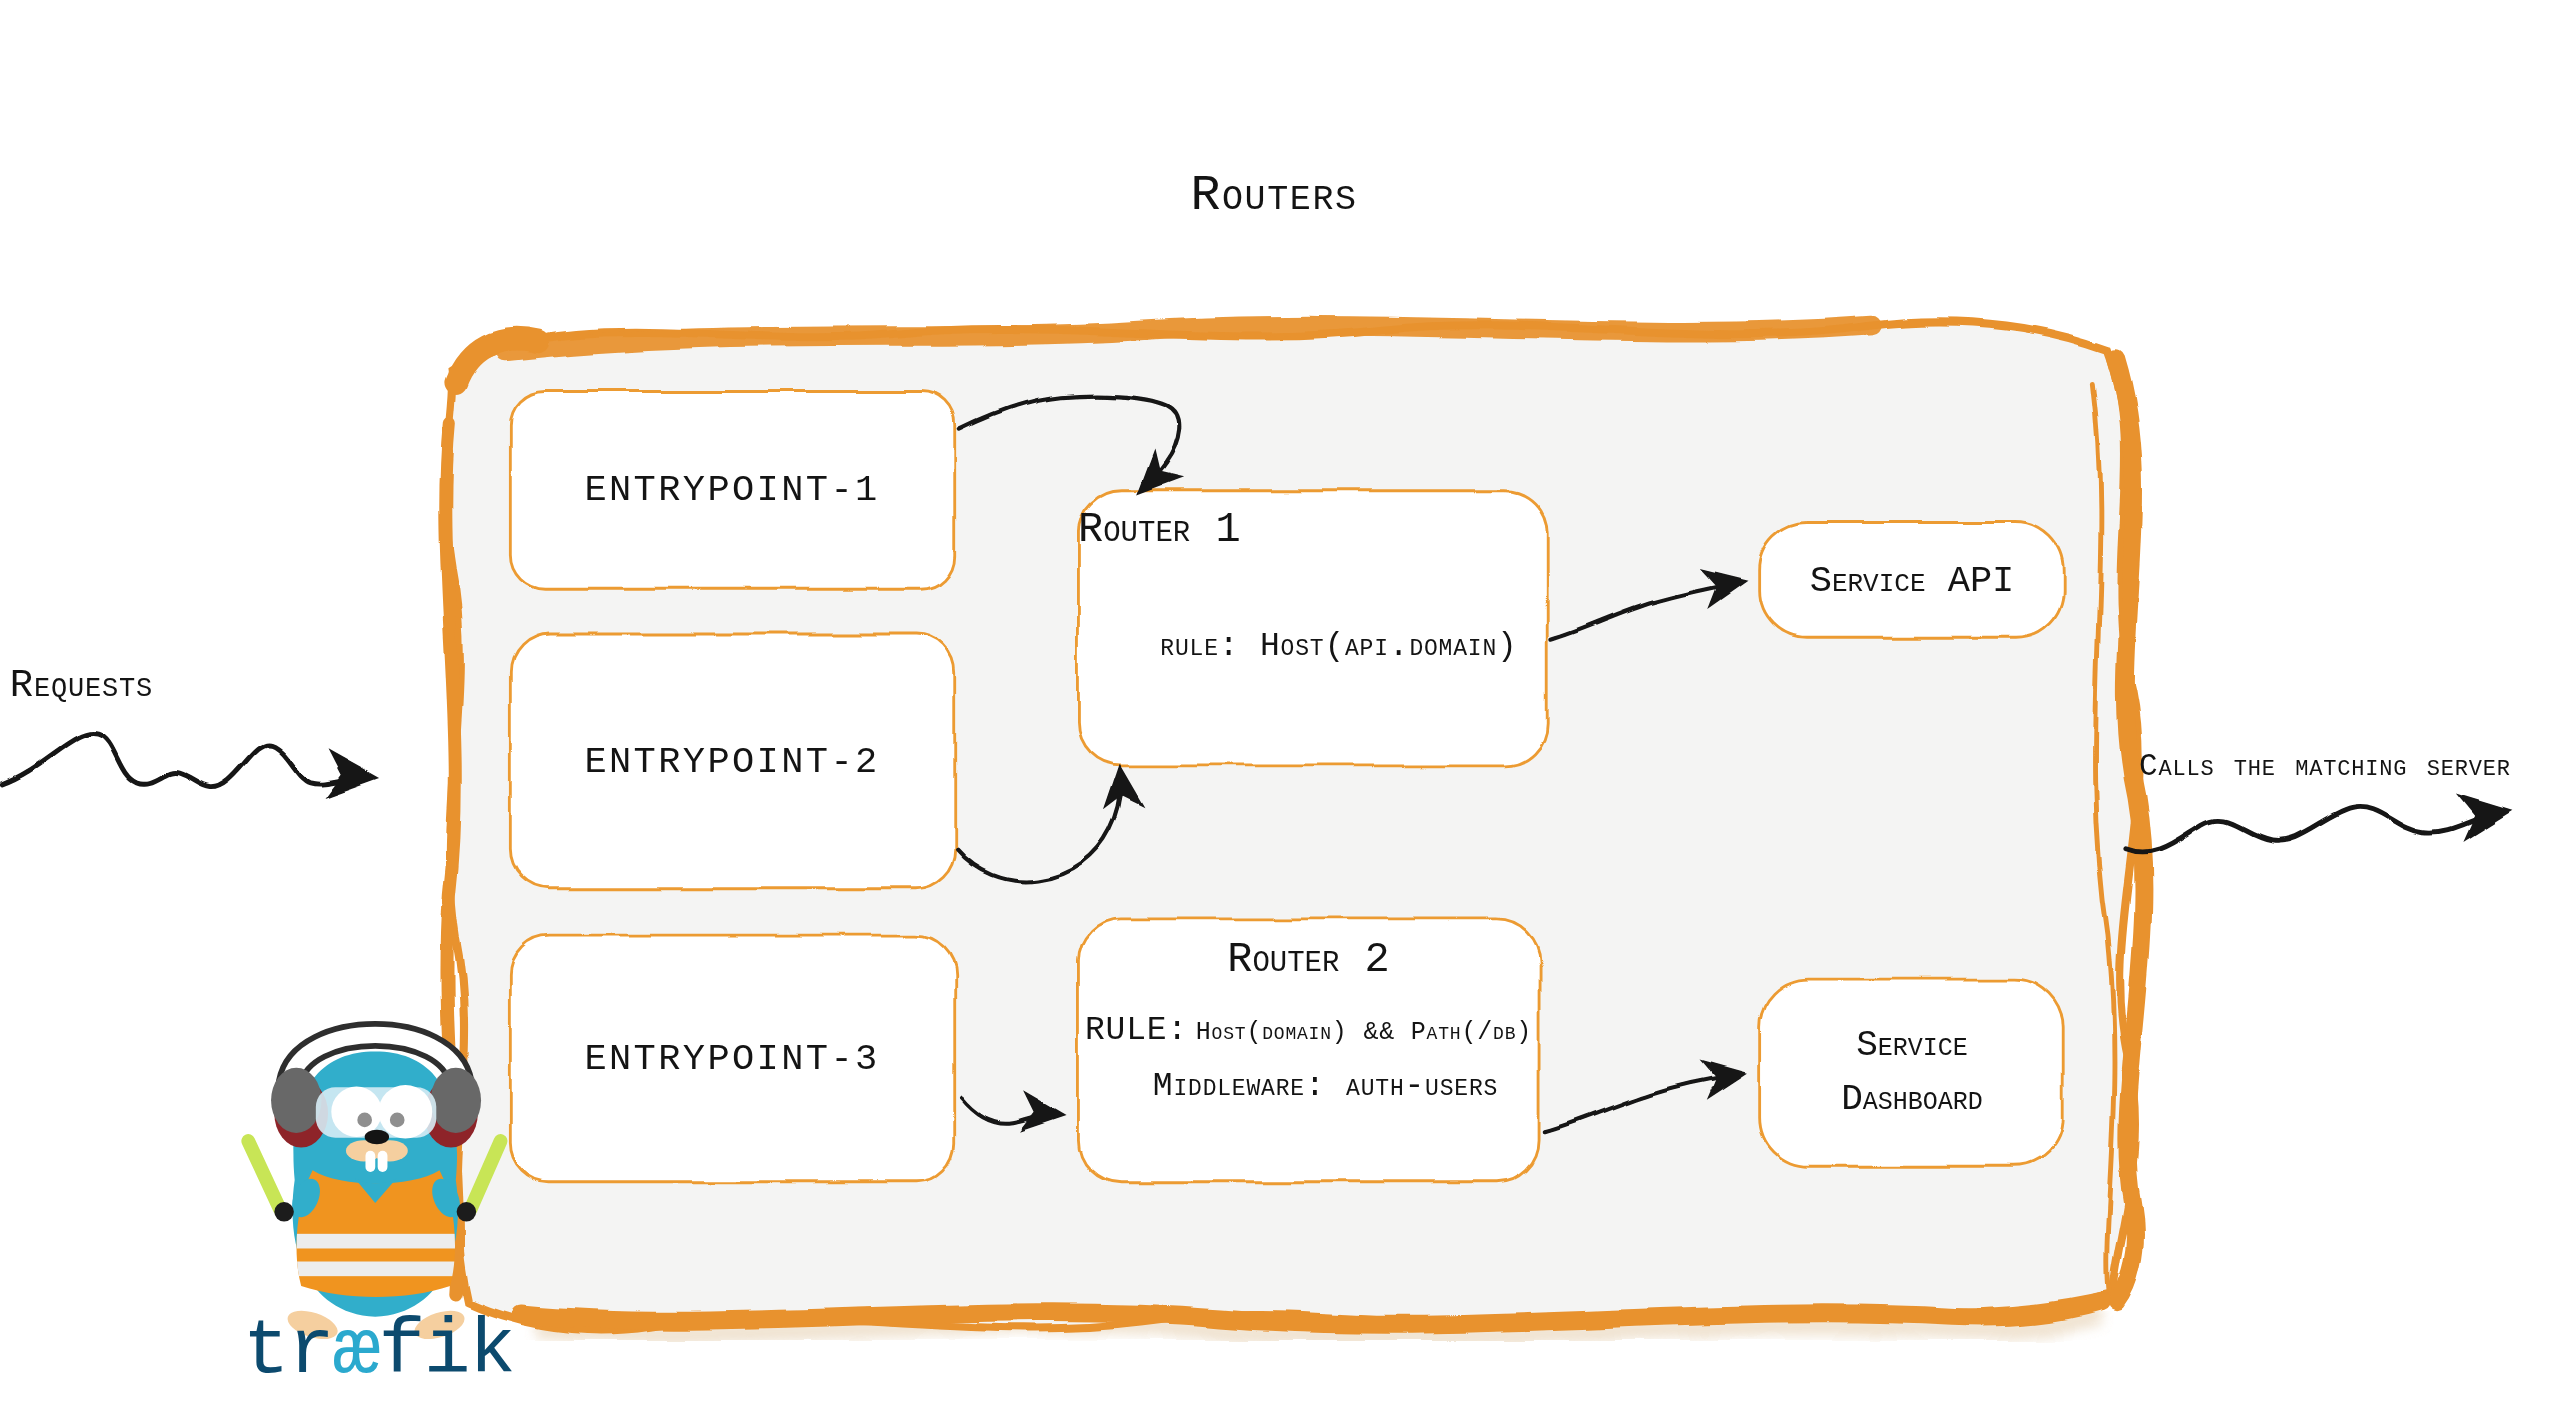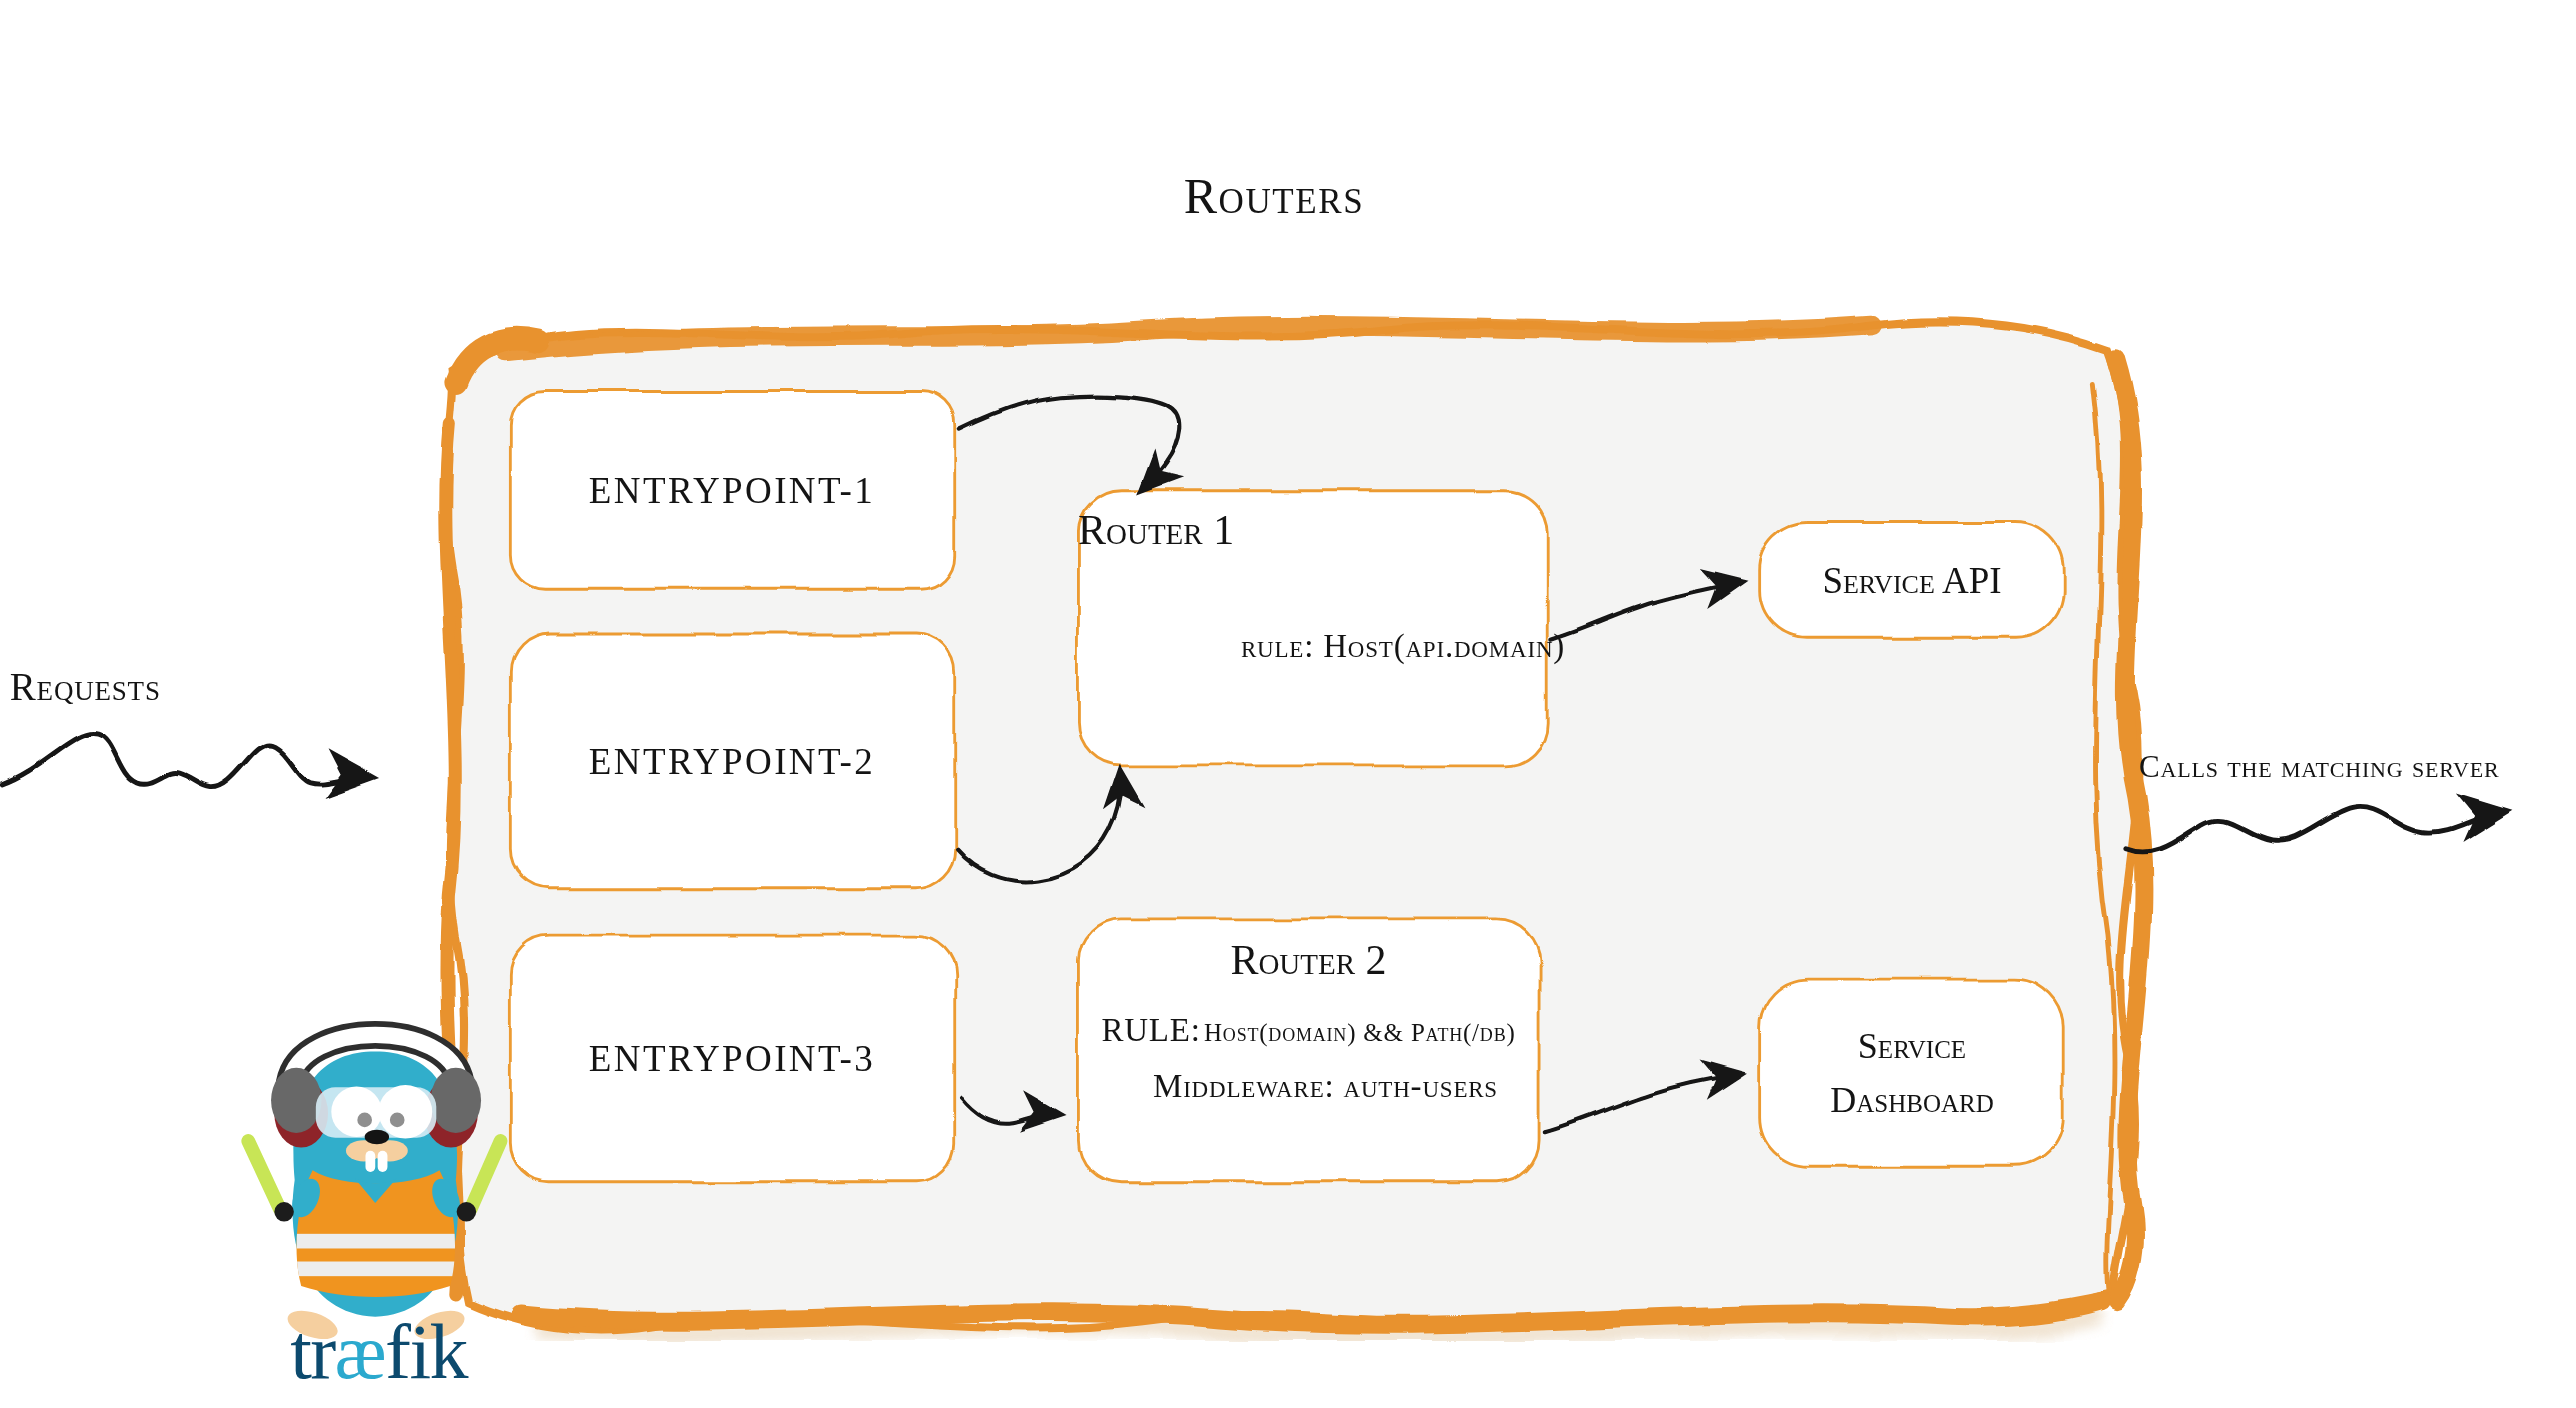--- a/index.html
+++ b/index.html
@@ -1,34 +1,34 @@
 <!DOCTYPE html>
 <html style="font-size:13px"><head>
 <meta charset="utf-8">
 <style>
   html,body{margin:0;padding:0;background:#fff}
   .stage{position:relative;width:2576px;height:1408px;background:#ffffff;overflow:hidden;
-         font-family:Liberation Serif, serif;color:#141414}
+         font-family:Liberation Mono, monospace;color:#141414}
   svg.gfx{position:absolute;left:0;top:0;width:2576px;height:1408px}
   .label{position:absolute;white-space:nowrap}
   .sc{font-variant:small-caps}
   .caps{text-transform:uppercase}
   .center{display:flex;align-items:center;justify-content:center;text-align:center}
 
   .t-title{left:1042px;top:167px;width:464px;font-size:50px;letter-spacing:1.6px;text-align:center}
   .t-requests{left:9.8px;top:664px;font-size:39px;letter-spacing:0.8px}
   .t-calls{left:2139px;top:749px;width:437px;font-size:31px;letter-spacing:0.8px}
 
   .ep{width:444px;letter-spacing:2.4px;font-size:37px}
   .ep1{left:510px;top:391px;height:198px}
   .ep2{left:510px;top:634px;height:255px}
   .ep3{left:510px;top:935px;height:247px}
 
   .r1t{left:1078px;top:506px;width:469px;font-size:42px;text-align:left}
-  .r1r{left:1142px;top:628px;width:522px;font-size:33px;text-align:center;letter-spacing:0.8px}
+  .r1r{left:1078px;top:628px;width:522px;font-size:33px;text-align:center;letter-spacing:0.8px}
   .r2t{left:1078px;top:936px;width:461px;font-size:42px;text-align:center}
   .r2r{left:1078px;top:1012px;width:461px;text-align:center}
   .r2r .lab{font-size:33px;letter-spacing:0.8px}
   .r2r .val{font-size:25px;letter-spacing:0.8px}
   .r2m{left:1078px;top:1068px;width:495px;font-size:33px;text-align:center;letter-spacing:0.8px}
 
   .s1{left:1760px;top:523px;width:304px;height:115px;font-size:37px}
   .s2{left:1760px;top:979px;width:304px;height:187px;font-size:36px;line-height:1.5}
   .s2 .inner{width:220px;margin:12px auto;text-align:center;white-space:normal}
 

